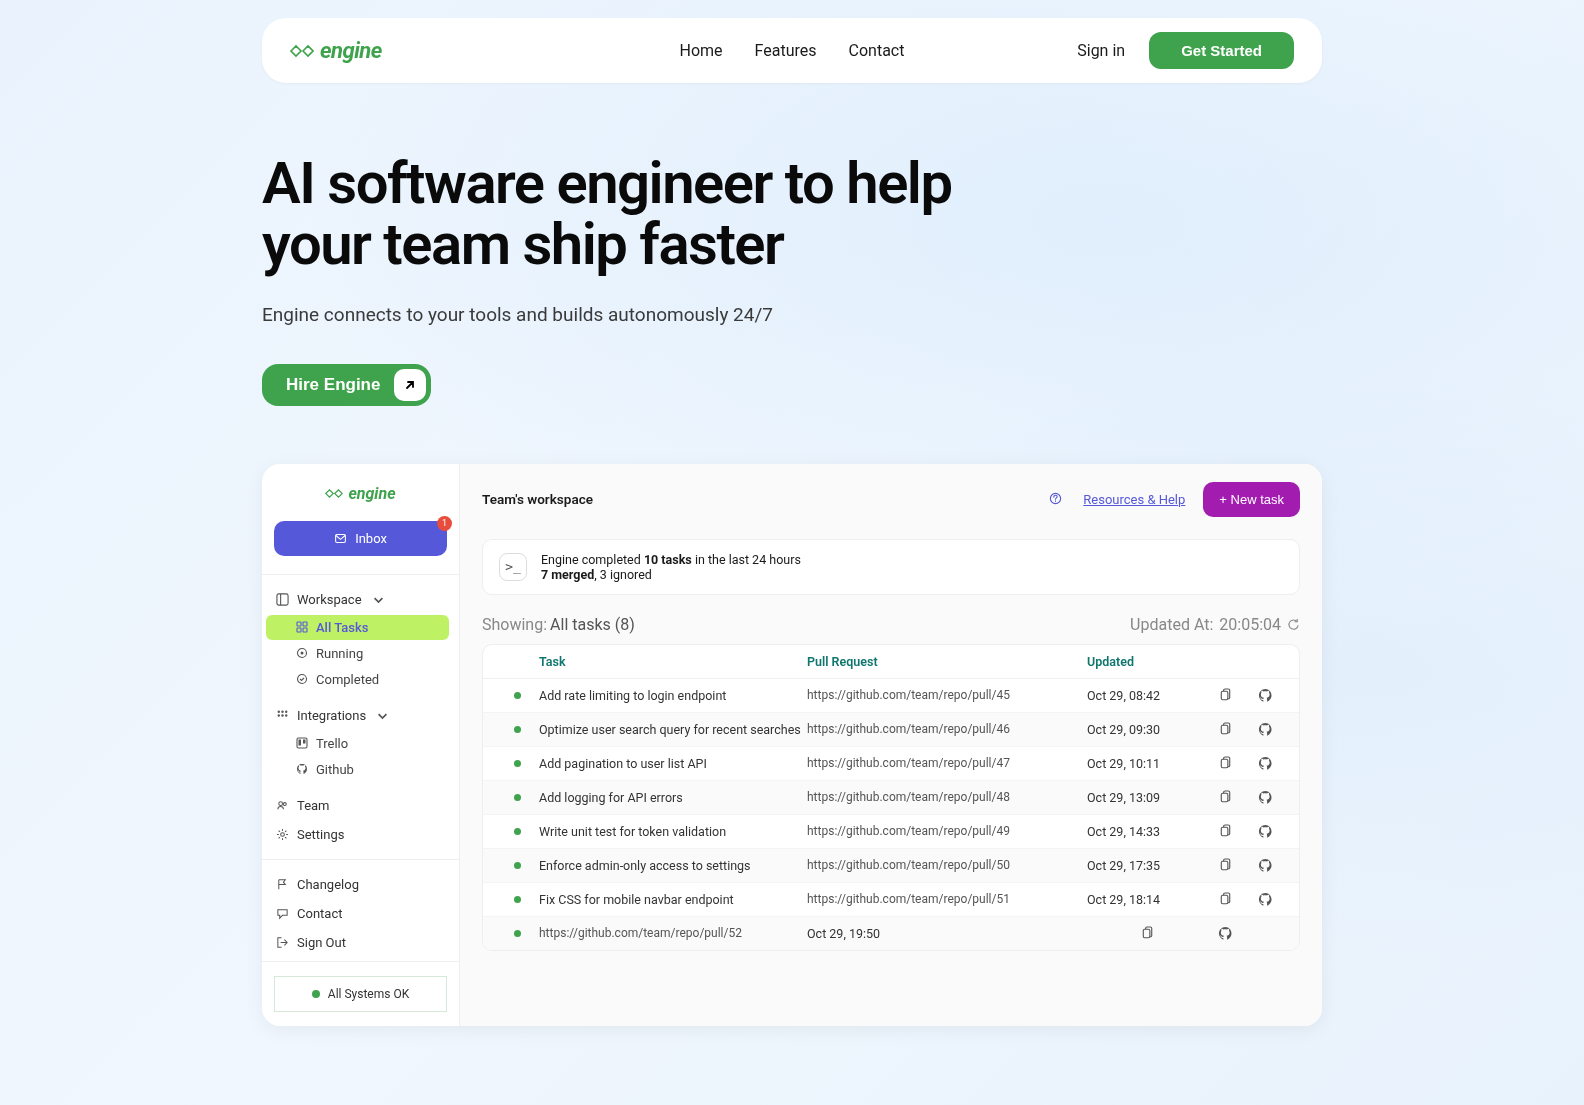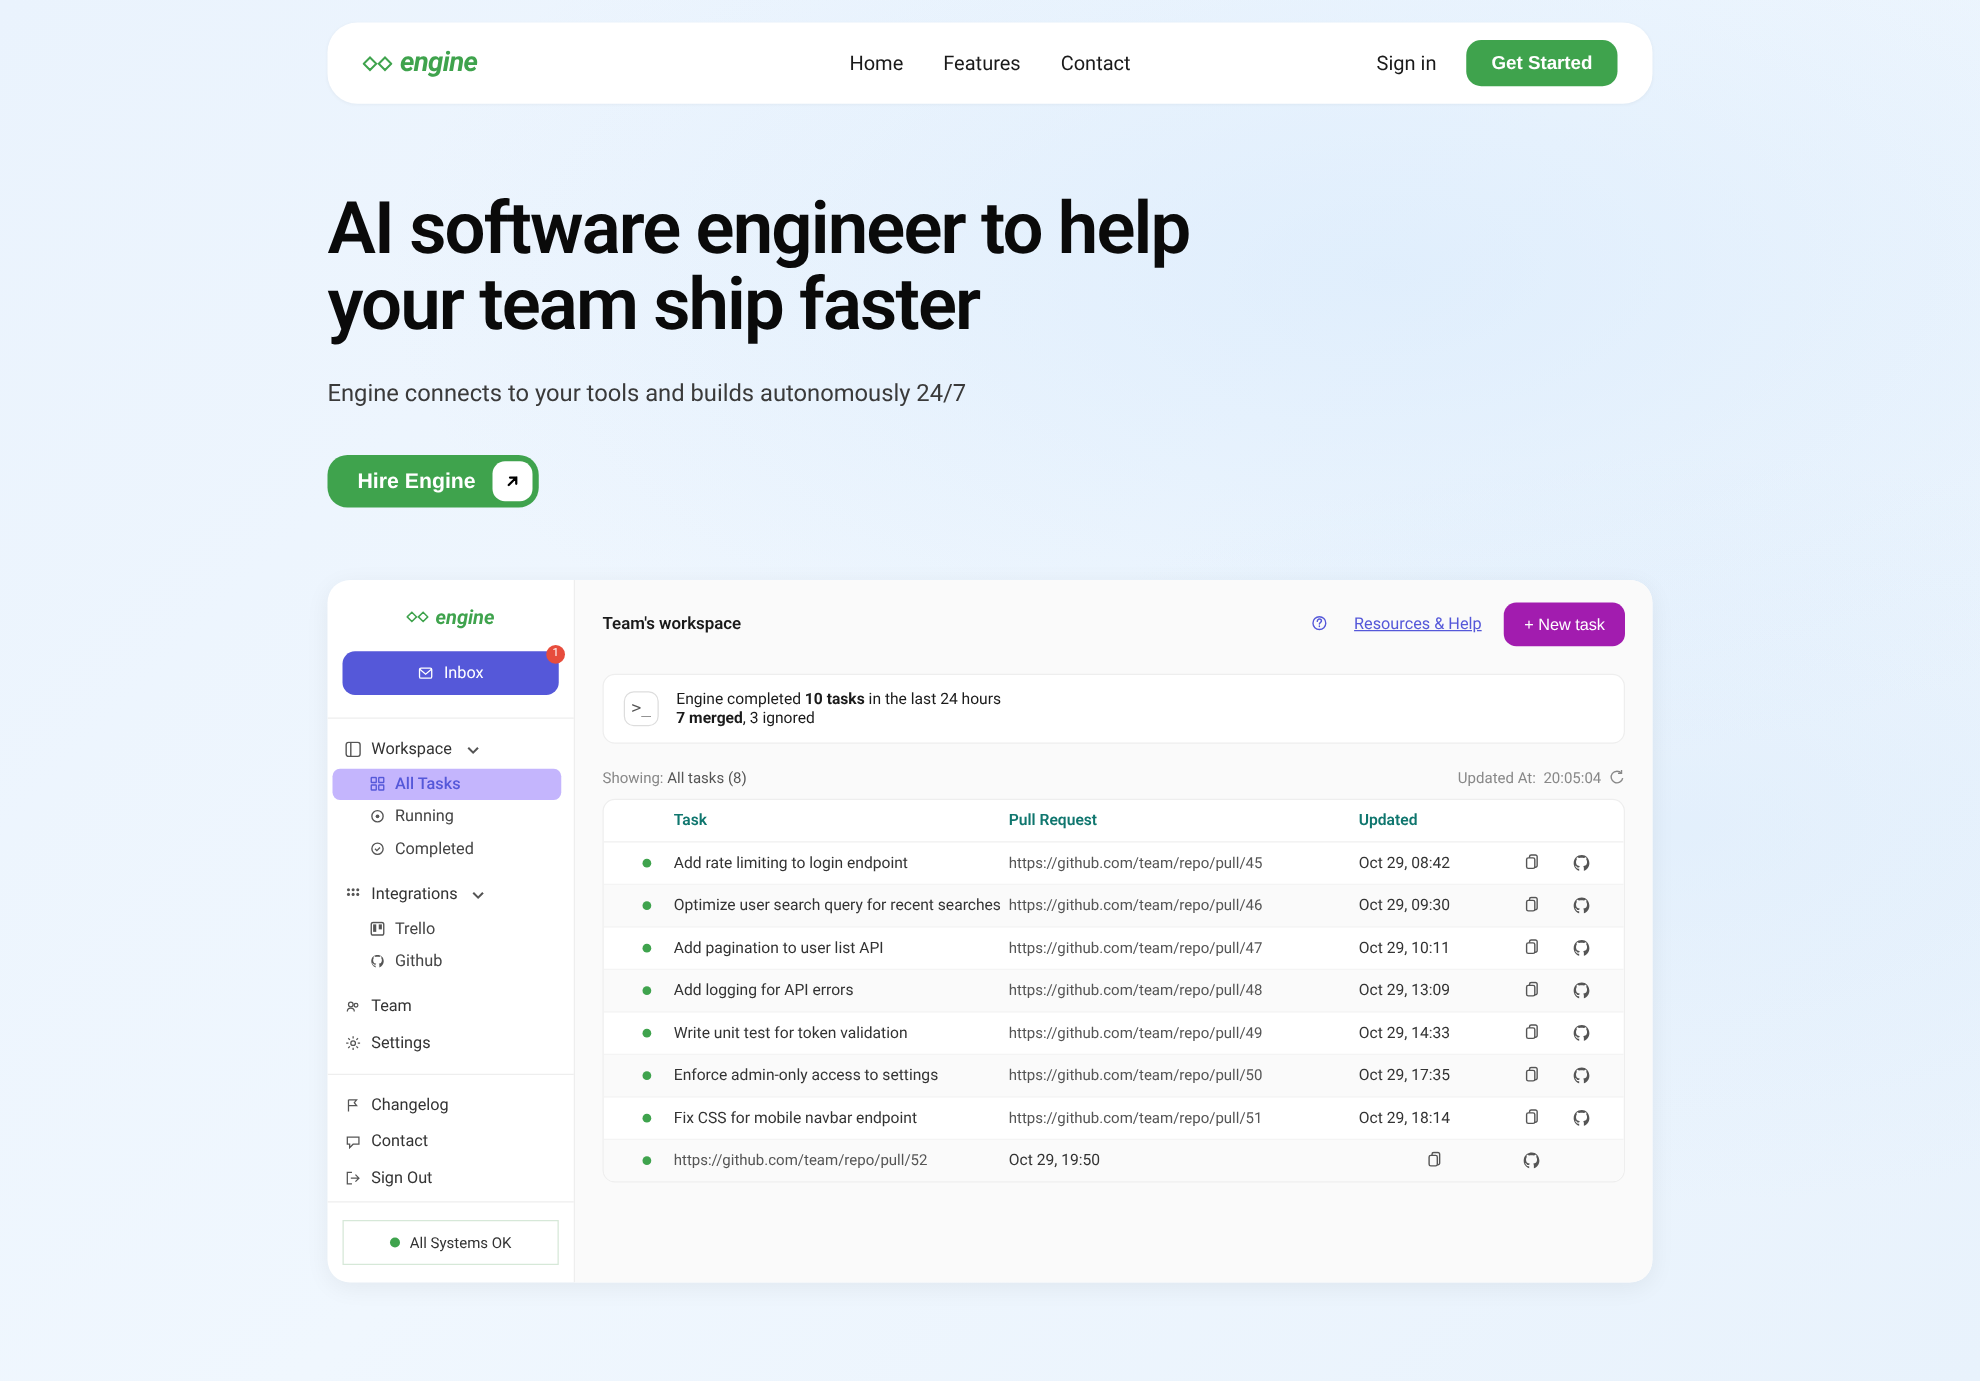--- a/index.html
+++ b/index.html
@@ -51,21 +51,21 @@
   position: absolute;
   left: 50%;
   transform: translateX(-50%);
 }
 .nav-link { color: #1a1a1a; font-size: 16px; cursor: pointer; }
 .nav-right { display: flex; align-items: center; gap: 24px; margin-left: auto; }
 .signin { color: #1a1a1a; font-size: 16px; cursor: pointer; }
 .btn-primary {
   background: #3fa34d;
   color: #fff;
-  padding: 10px 20px;
+  padding: 10px 32px;
   border-radius: 12px;
   font-weight: 600;
   font-size: 15px;
   border: none;
   cursor: pointer;
 }
 
 
 .hero { margin-top: 70px; }
 .hero h1 {
@@ -177,21 +177,21 @@
   display: flex;
   align-items: center;
   gap: 8px;
   padding: 5px 14px 5px 30px;
   color: #444;
   cursor: pointer;
   border-radius: 6px;
   margin: 1px 10px 1px 4px;
 }
 .sb-item.active {
-  background: #c4b5fd;
+  background: #bef264;
   color: #5558d9;
   font-weight: 500;
 }
 .sb-item svg { width: 12px; height: 12px; flex-shrink: 0; }
 .sb-divider { height: 1px; background: #eee; margin: 6px 0; }
 .sb-footer-divider { margin-top: auto; height: 1px; background: #eee; }
 .status-pill {
   margin: 14px 12px;
   border: 1px solid #d6e8d8;
   border-radius: 0;
@@ -250,21 +250,21 @@
   justify-content: center;
   color: #555;
   font-family: monospace;
   font-size: 13px;
 }
 .summary-text .bold { font-weight: 700; }
 .showing-row {
   display: flex;
   align-items: center;
   padding: 20px 22px 10px;
-  font-size: 12px;
+  font-size: 16px;
   color: #888;
   text-align: right;
 }
 .showing-row .lbl { color: #555; margin-left: 3px; }
 .showing-row .right { margin-left: auto; display: flex; align-items: center; gap: 6px; }
 .table {
   margin: 0 22px;
   background: #fff;
   border: 1px solid #eee;
   border-radius: 10px;

